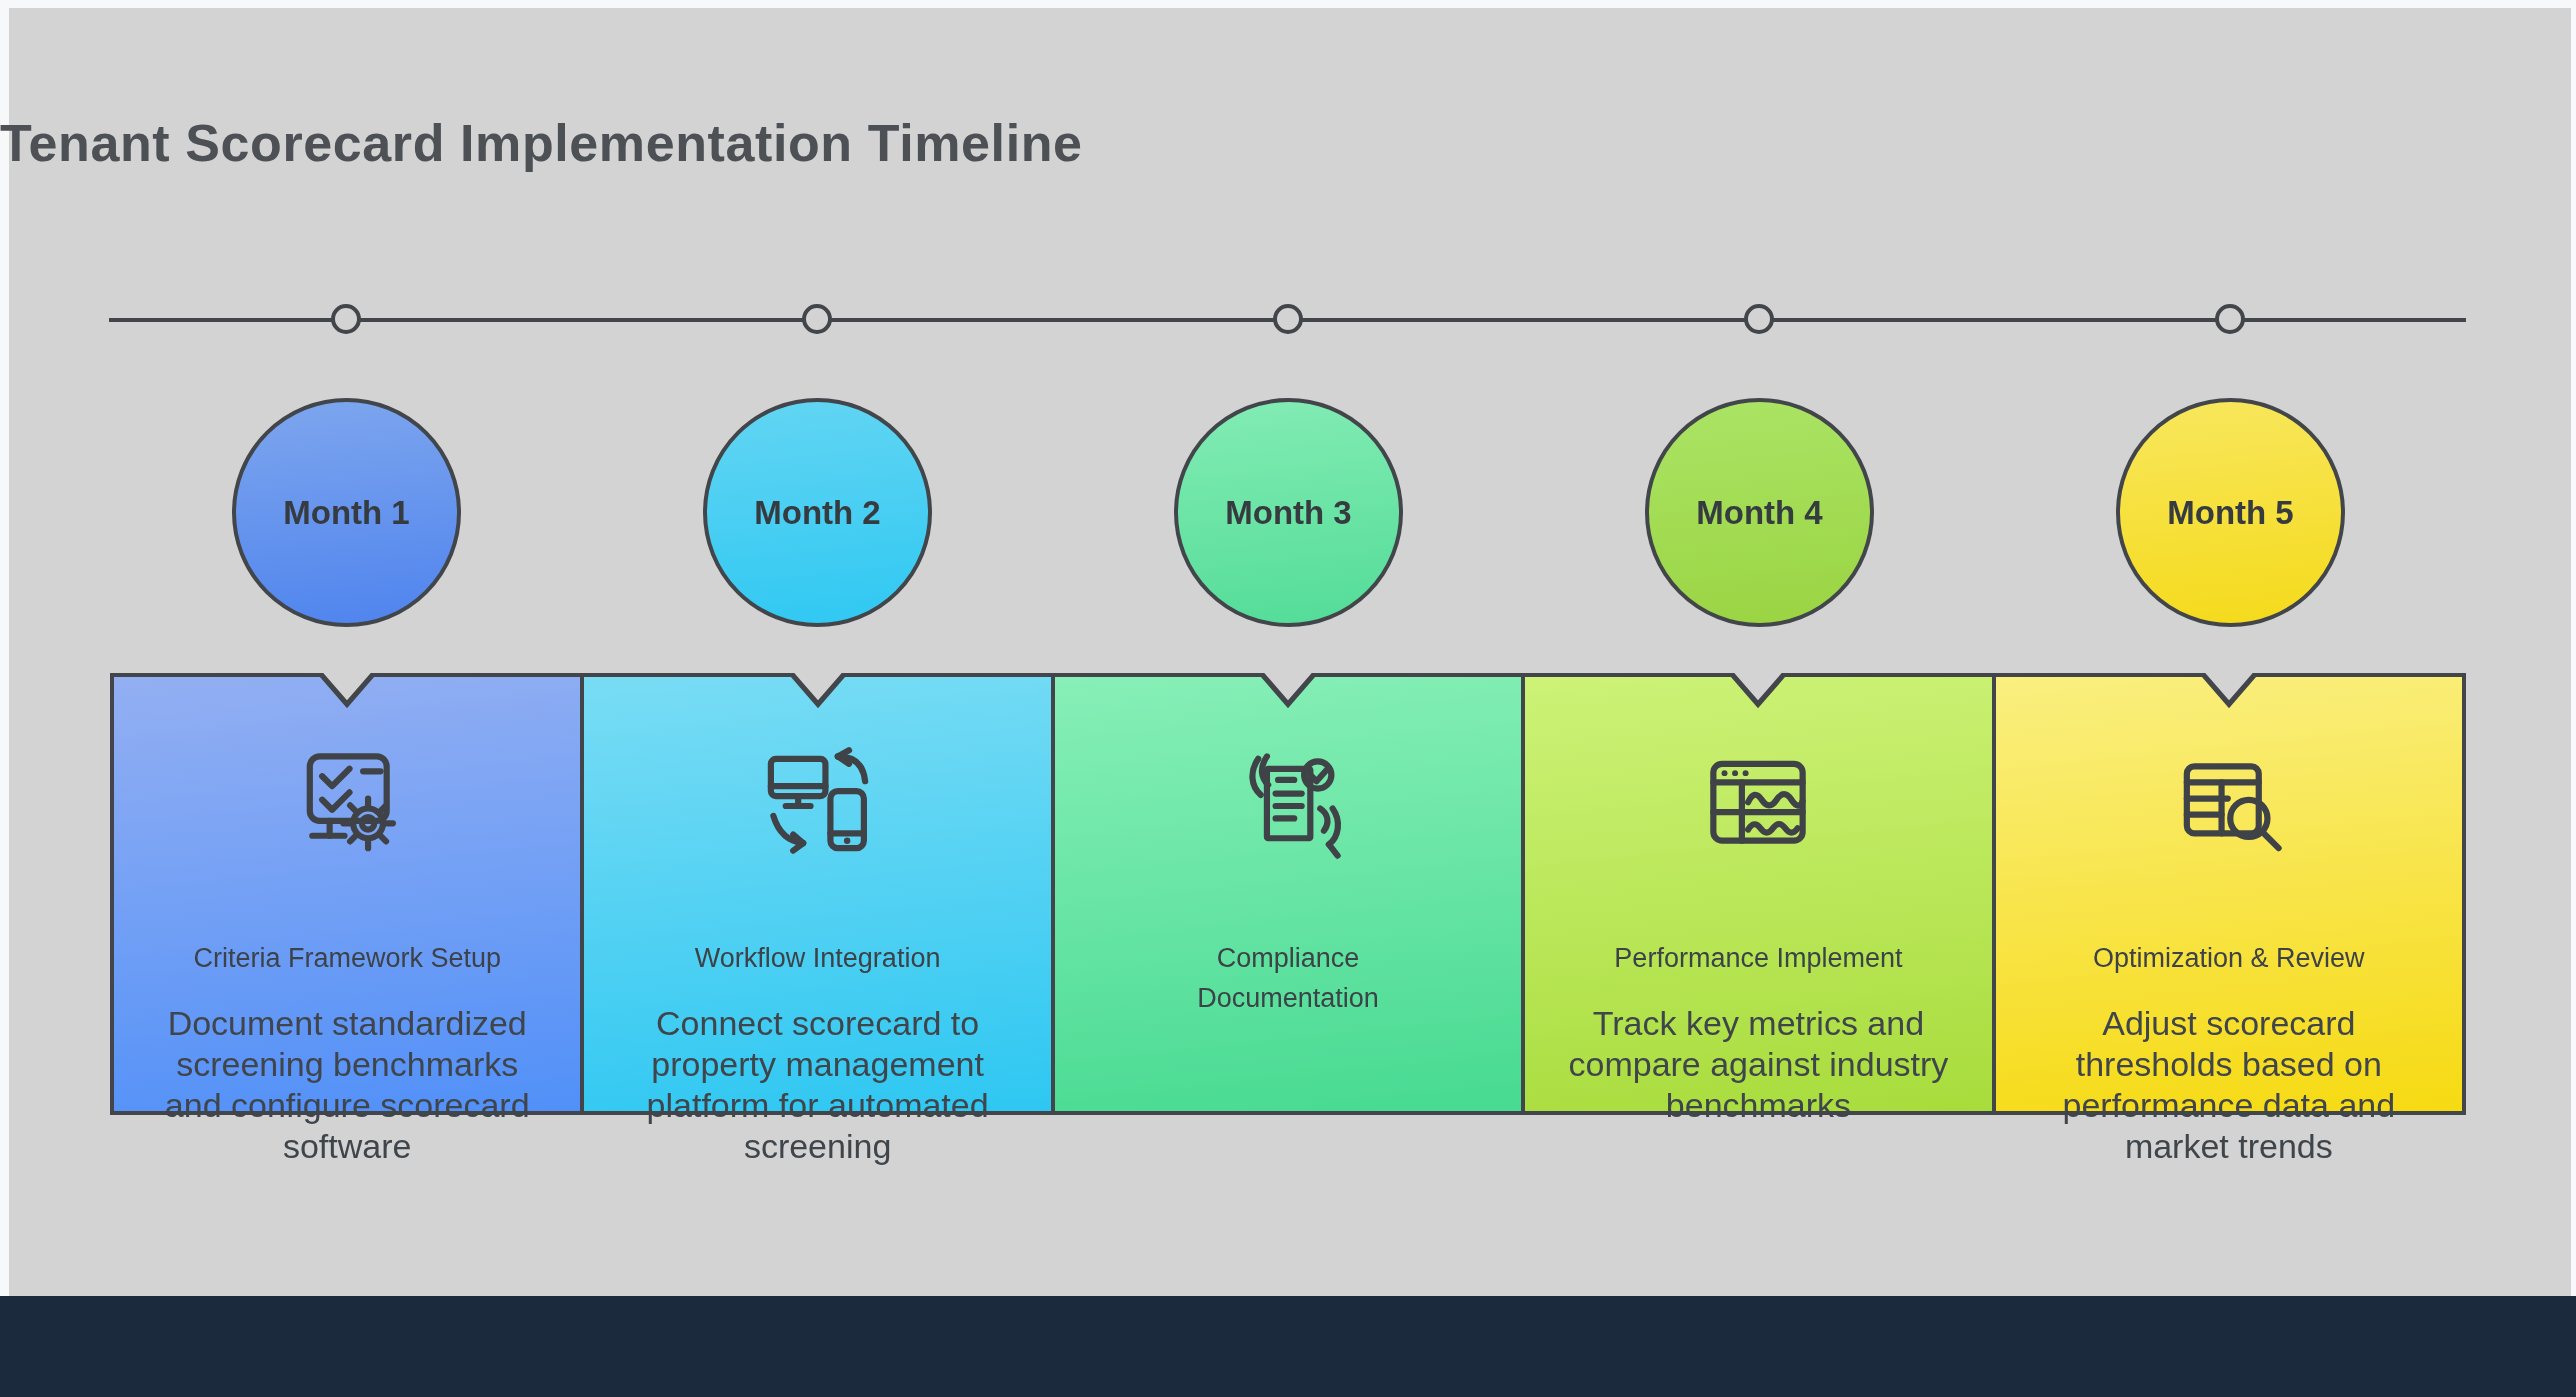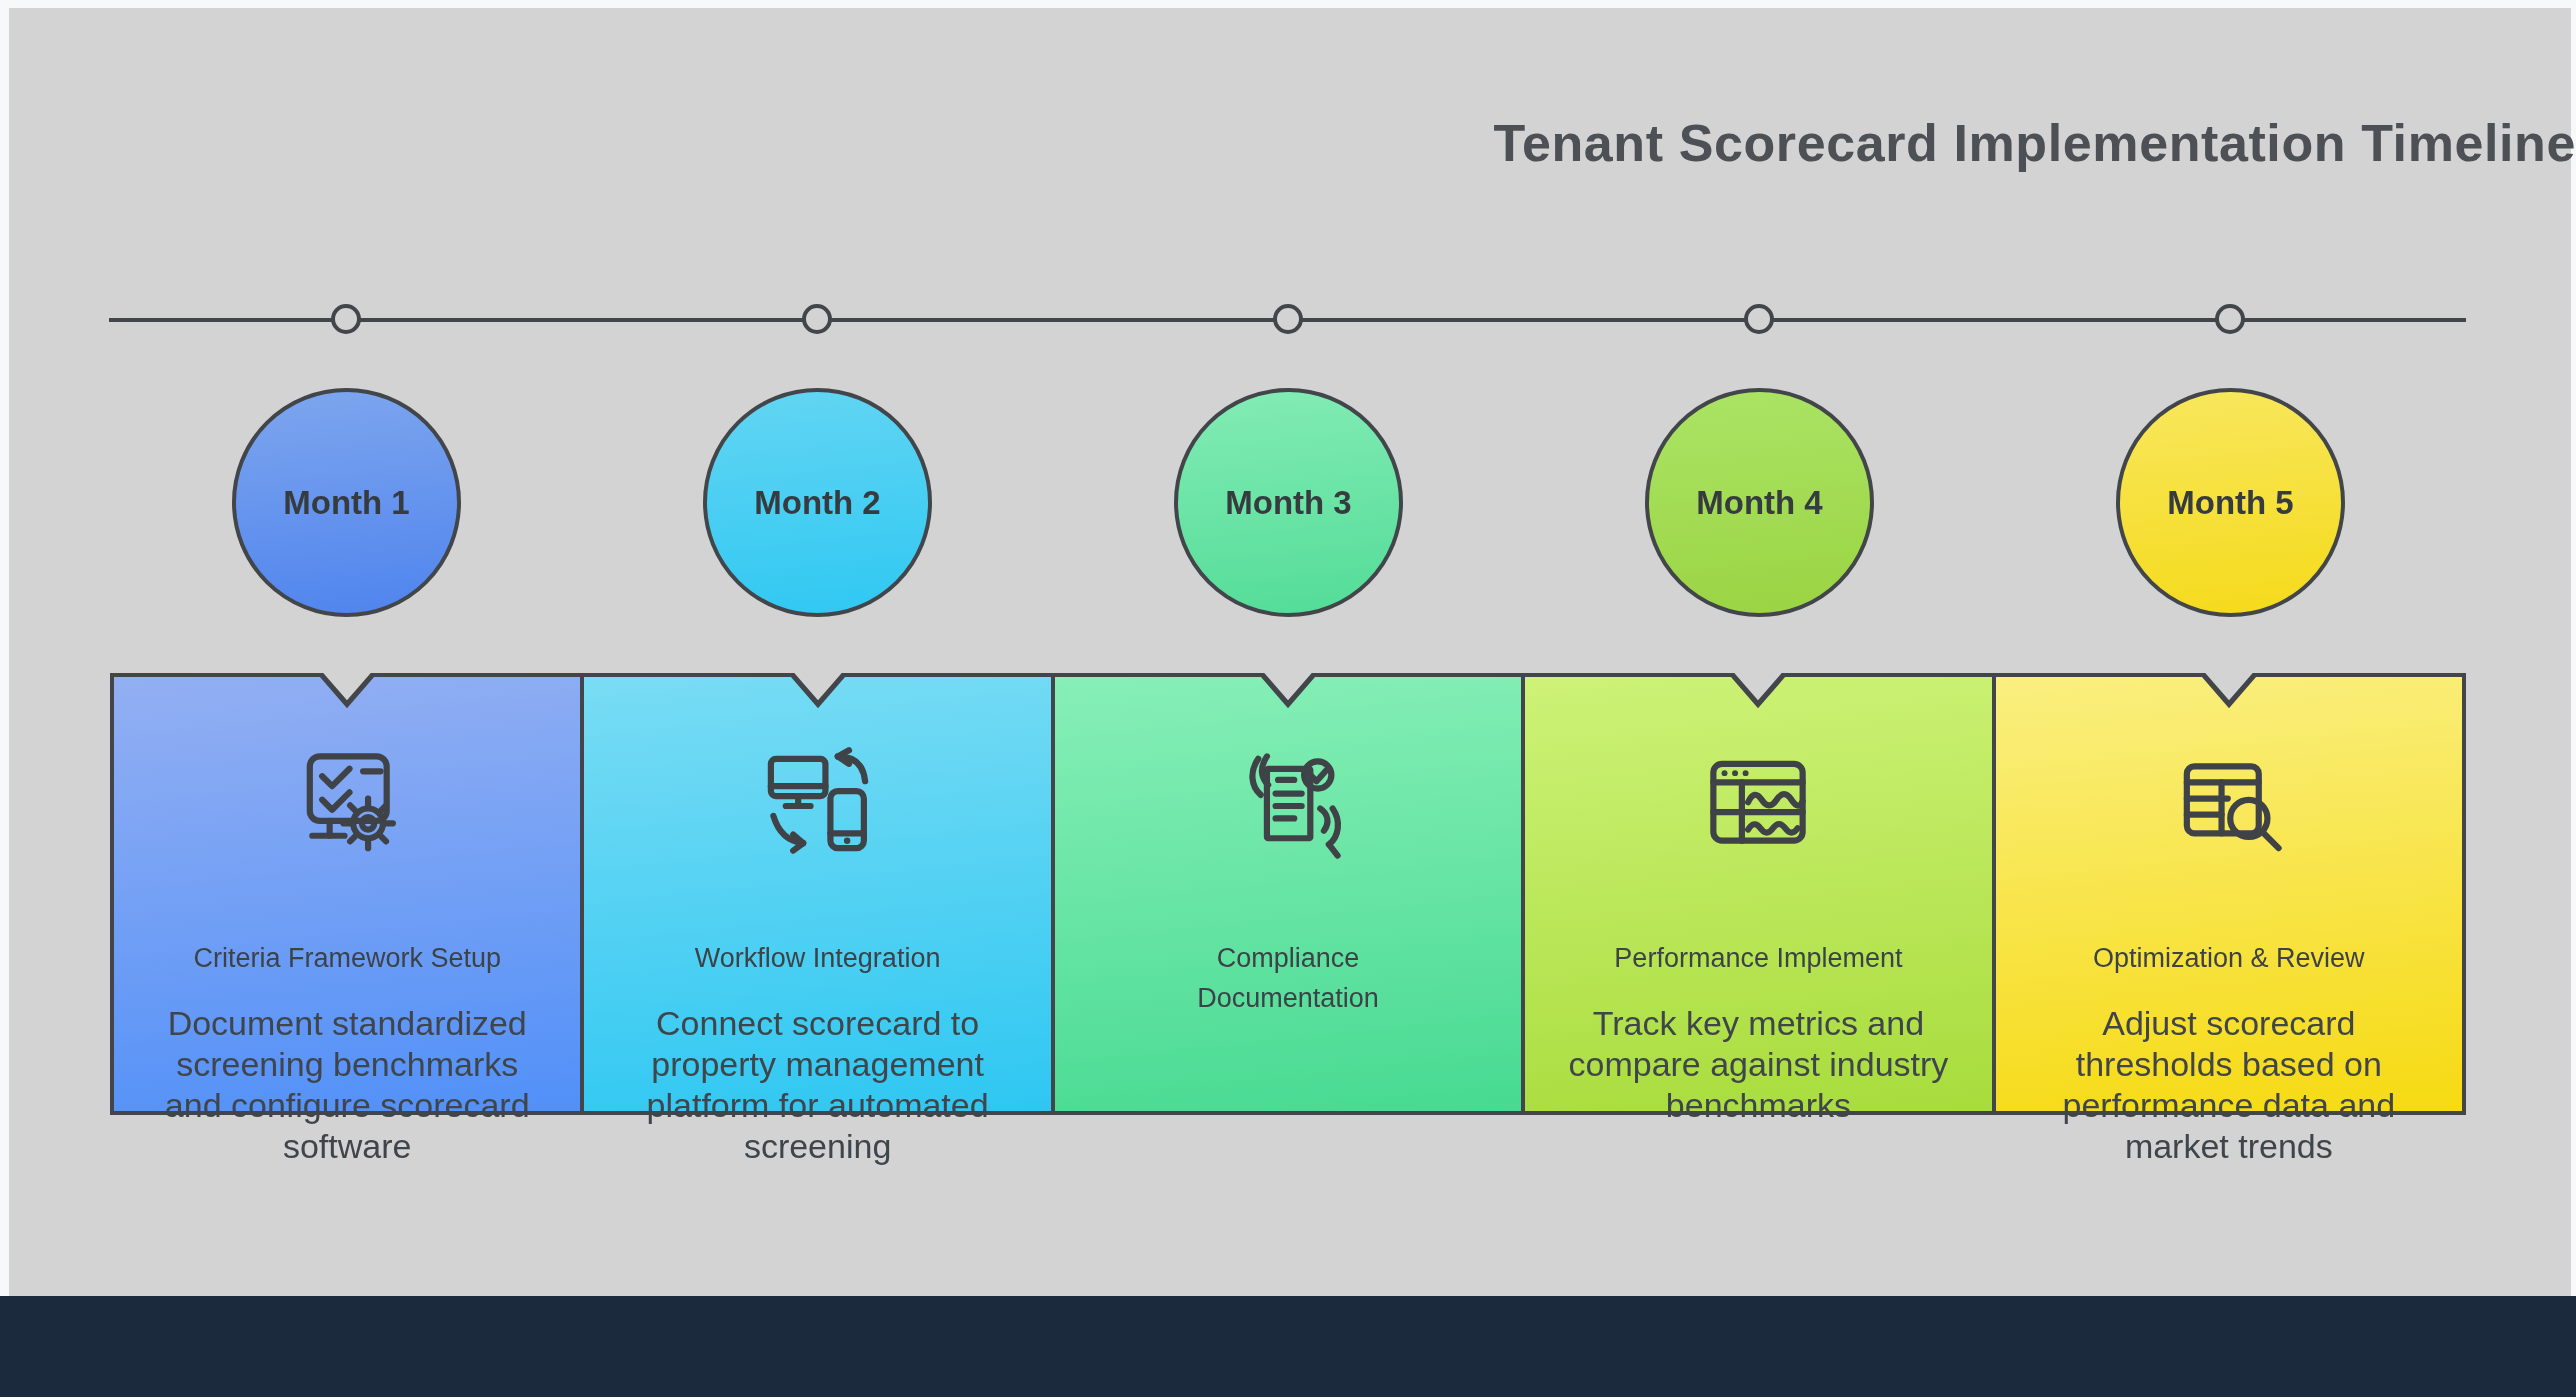--- a/index.html
+++ b/index.html
@@ -11,37 +11,37 @@
   .canvas {
     position:absolute; left:9.2px; top:8px; right:4.6px; bottom:101px;
     background:#d2d3d2;
   }
   .footer-bar {
     position:absolute; left:0; right:0; bottom:0; height:101px;
     background:#1b2b3d;
   }
   .page-title {
     position:absolute; top:113px; left:0; width:100%;
-    text-align:right; font-size:52px; font-weight:bold;
+    text-align:left; font-size:52px; font-weight:bold;
     color:#4d5156; letter-spacing:0.6px;
   }
   
   .track {
     position:absolute; left:109px; top:318px; width:2357px; height:4px;
     background:#42464a;
   }
   .node {
     position:absolute; top:-14px; width:22px; height:22px;
     border:4.6px solid #42464a; border-radius:50%; background:#d2d3d2;
   }
   .node.n1{left:222px}.node.n2{left:693px}.node.n3{left:1164px}
   .node.n4{left:1635px}.node.n5{left:2106px}
   
   .mcircle {
-    position:absolute; top:388px; width:221px; height:221px;
+    position:absolute; top:398px; width:221px; height:221px;
     border:4.6px solid #42464a; border-radius:50%;
     display:flex; align-items:center; justify-content:center;
   }
   .mcircle.m1{left:232px}.mcircle.m2{left:703px}.mcircle.m3{left:1174px}
   .mcircle.m4{left:1645px}.mcircle.m5{left:2116px}
   .mlabel { font-size:33px; font-weight:bold; color:#363b40; }
   
   .cards {
     position:absolute; left:110px; top:673px; width:2356px; height:442px;
     border:4px solid #42464a; box-sizing:border-box;

